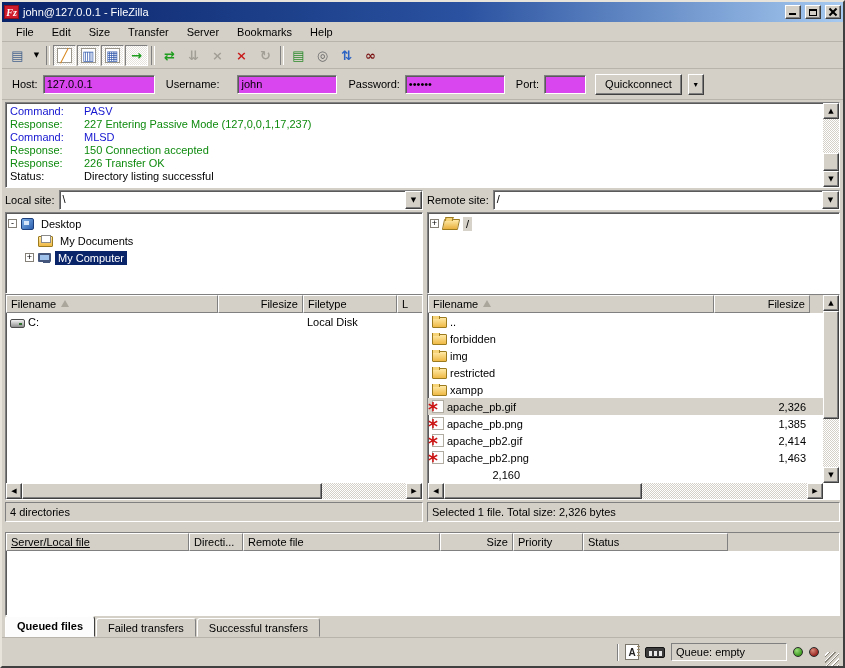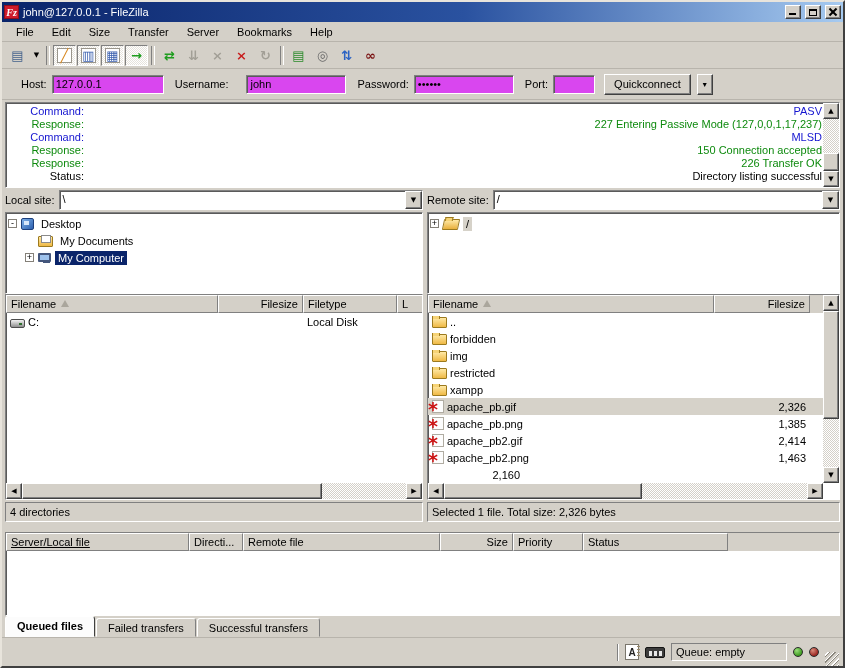--- a/index.html
+++ b/index.html
@@ -64,21 +64,21 @@
     box-shadow:inset 1px 1px 0 #5a5a5a;font:11px "Liberation Sans",sans-serif;
     padding:0 3px;outline:none;}
   .btn{height:21px;background:var(--face);border:1px solid;border-color:#fff var(--dk) var(--dk) #fff;
     box-shadow:inset -1px -1px 0 var(--sh);padding:0 9px;font:11px "Liberation Sans",sans-serif;}
   .qc-dd{width:16px;height:21px;display:flex;align-items:center;justify-content:center;
     font-size:7px;padding:0;margin-left:1px;}
 
   
   .logwrap{height:86px;flex:0 0 86px;margin:2px 3px;position:relative;background:#fff;
     border:1px solid;border-color:var(--sh) #fff #fff var(--sh);box-shadow:inset 1px 1px 0 #5a5a5a;}
-  .logbody{position:absolute;inset:1px 17px 1px 1px;overflow:hidden;padding:1px 0 0 3px;text-align:right;}
+  .logbody{position:absolute;inset:1px 17px 1px 1px;overflow:hidden;padding:1px 0 0 3px;}
   .log-line{display:grid;grid-template-columns:74px 1fr;line-height:13px;white-space:nowrap;}
 
   
   .sb-track{background-color:#d4d0c8;
     background-image:linear-gradient(45deg,#fff 25%,transparent 25%,transparent 75%,#fff 75%),
       linear-gradient(45deg,#fff 25%,transparent 25%,transparent 75%,#fff 75%);
     background-size:2px 2px;background-position:0 0,1px 1px;}
   .sb-btn{width:16px;height:16px;background:var(--face);flex:0 0 auto;
     border:1px solid;border-color:#fff var(--dk) var(--dk) #fff;box-shadow:inset -1px -1px 0 var(--sh);
     display:flex;align-items:center;justify-content:center;font-size:7px;color:#000;
@@ -281,21 +281,21 @@
       </div>
       <div class="tb-item" style="color: rgb(43, 99, 196);">
         <span class="tb-glyph">⇅</span>
       </div>
       <div class="tb-item" style="color: rgb(122, 18, 18);">
         <span class="tb-glyph">∞</span>
       </div>
     </div>
 
   <div class="quickbar">
-    <span class="qc-label" style="margin-left:13px">Host:</span>
+    <span class="qc-label" style="margin-left:4px">Host:</span>
     <input class="field" style="width: 112px;" readonly="" value="127.0.0.1">
     <span class="qc-label">Username:</span>
     <input class="field" style="width: 100px; margin-left: 13px;" readonly="" value="john">
     <span class="qc-label">Password:</span>
     <input class="field" style="width: 100px;" readonly="" value="••••••">
     <span class="qc-label">Port:</span>
     <input class="field" style="width: 42px;" readonly="" value="">
     <button class="btn" style="margin-left:4px">Quickconnect</button>
     <button class="btn qc-dd">
         <span>▼</span>

